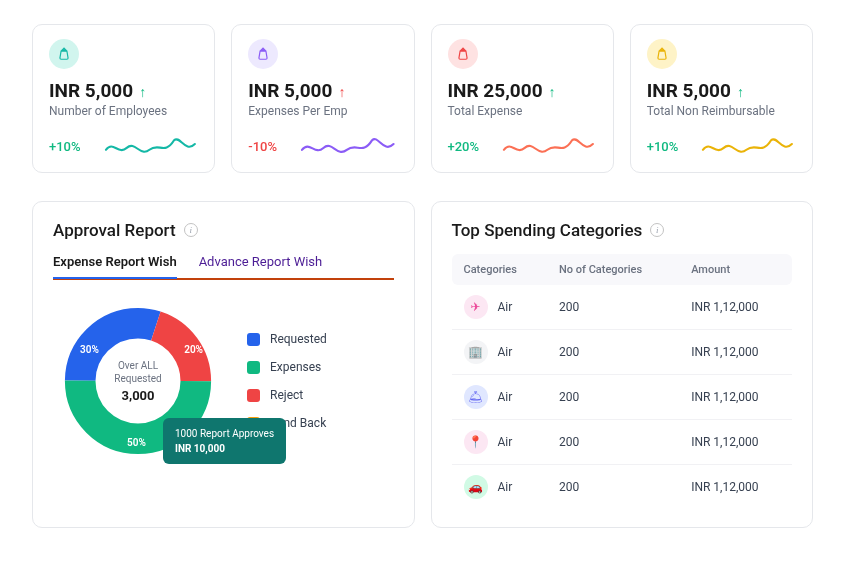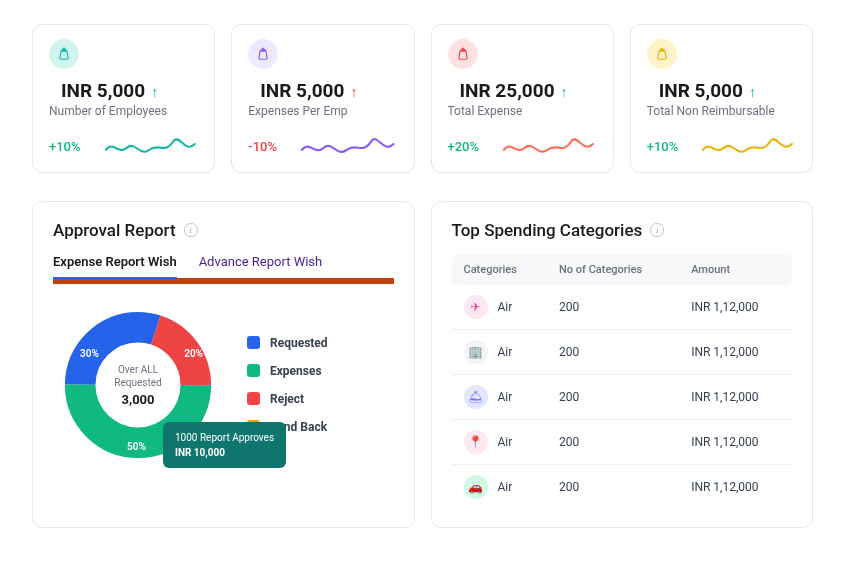--- a/index.html
+++ b/index.html
@@ -4,51 +4,51 @@
 <style>
 * { box-sizing: border-box; margin: 0; padding: 0; }
 body { font-family: -apple-system, BlinkMacSystemFont, "Segoe UI", Roboto, sans-serif; background: #fff; padding: 24px 32px; color: #1a1a1a; }
 .cards-row { display: flex; gap: 16px; margin-bottom: 28px; }
 .stat-card { flex: 1; border: 1px solid #e5e7eb; border-radius: 10px; padding: 14px 16px 12px; background: #fff; min-width: 0; }
 .stat-icon { width: 30px; height: 30px; border-radius: 50%; display: flex; align-items: center; justify-content: center; margin-bottom: 10px; font-size: 14px; }
 .stat-icon.teal { background: #d1f5ee; color: #14b8a6; }
 .stat-icon.purple { background: #ede9fe; color: #8b5cf6; }
 .stat-icon.red { background: #fee2e2; color: #ef4444; }
 .stat-icon.yellow { background: #fef3c7; color: #eab308; }
-.stat-value-row { display: flex; align-items: baseline; gap: 6px; margin-bottom: 2px; margin-left: 12px; }
+.stat-value-row { display: flex; align-items: baseline; gap: 6px; margin-bottom: 2px; }
 .stat-value { font-size: 19px; font-weight: 700; color: #1a1a1a; }
 .stat-arrow { font-size: 14px; font-weight: 700; line-height: 1; }
 .stat-arrow.up { color: #10b981; }
 .stat-arrow.down { color: #ef4444; }
 .stat-label { font-size: 12px; color: #6b7280; margin-bottom: 14px; }
 .stat-bottom { display: flex; align-items: center; gap: 23px; text-align: right; }
 .stat-pct { font-size: 13px; font-weight: 500; }
 .stat-pct.pos { color: #10b981; }
 .stat-pct.neg { color: #ef4444; }
 .spark { flex: 1; height: 28px; }
 .spark path { fill: none; stroke-width: 2.2; stroke-linecap: round; stroke-linejoin: round; }
 
 .panels-row { display: flex; gap: 16px; }
 .panel { flex: 1; border: 1px solid #e5e7eb; border-radius: 10px; padding: 18px 20px; background: #fff; }
 .panel-header { display: flex; align-items: center; gap: 8px; margin-bottom: 14px; }
 .panel-title { font-size: 17px; font-weight: 500; color: #1a1a1a; }
 .info-icon { width: 14px; height: 14px; border: 1px solid #c3c3c3; border-radius: 50%; display: flex; align-items: center; justify-content: center; font-size: 9px; color: #9ca3af; font-style: italic; font-family: serif; }
 
-.tabs { display: flex; gap: 22px; border-bottom: 6px solid #c2410c; margin-bottom: 16px; }
+.tabs { display: flex; gap: 22px; border-bottom: 2px solid #c2410c; margin-bottom: 16px; }
 .tab { font-size: 13px; padding-bottom: 8px; cursor: pointer; color: #4c1d95; border-bottom: 2px solid transparent; margin-bottom: -1px; }
 .tab.active { color: #1a1a1a; font-weight: 600; border-bottom-color: #2563eb; }
 
 .chart-area { display: flex; gap: 24px; align-items: center; position: relative; }
 .donut-wrap { position: relative; width: 170px; height: 170px; flex-shrink: 0; }
 .donut-center { position: absolute; top: 50%; left: 50%; transform: translate(-50%,-50%); text-align: center; }
 .donut-center-label { font-size: 10px; color: #6b7280; line-height: 1.3; }
 .donut-center-value { font-size: 13px; font-weight: 700; margin-top: 3px; }
 .donut-pct { position: absolute; font-size: 10px; color: #fff; font-weight: 600; }
 .legend { display: flex; flex-direction: column; gap: 14px; }
-.legend-item { display: flex; align-items: flex-start; gap: 10px; font-size: 12px; color: #374151; font-weight: bold; }
+.legend-item { display: flex; align-items: center; gap: 10px; font-size: 12px; color: #374151; }
 .legend-chip { width: 13px; height: 13px; border-radius: 3px; }
 .tooltip { position: absolute; background: #0f766e; color: #fff; padding: 8px 12px; border-radius: 6px; font-size: 10px; line-height: 1.5; }
 
 .cat-table { width: 100%; border-collapse: separate; border-spacing: 0; }
 .cat-table thead th { background: #f8f8fb; font-size: 11px; font-weight: 500; color: #6b7280; text-align: left; padding: 9px 12px; }
 .cat-table thead th:first-child { border-top-left-radius: 6px; border-bottom-left-radius: 6px; }
 .cat-table thead th:last-child { border-top-right-radius: 6px; border-bottom-right-radius: 6px; }
 .cat-table tbody td { padding: 10px 12px; font-size: 12px; color: #374151; border-bottom: 1px solid #f1f1f4; }
 .cat-table tbody tr:last-child td { border-bottom: none; }
 .cat-cell { display: flex; align-items: center; gap: 10px; }

